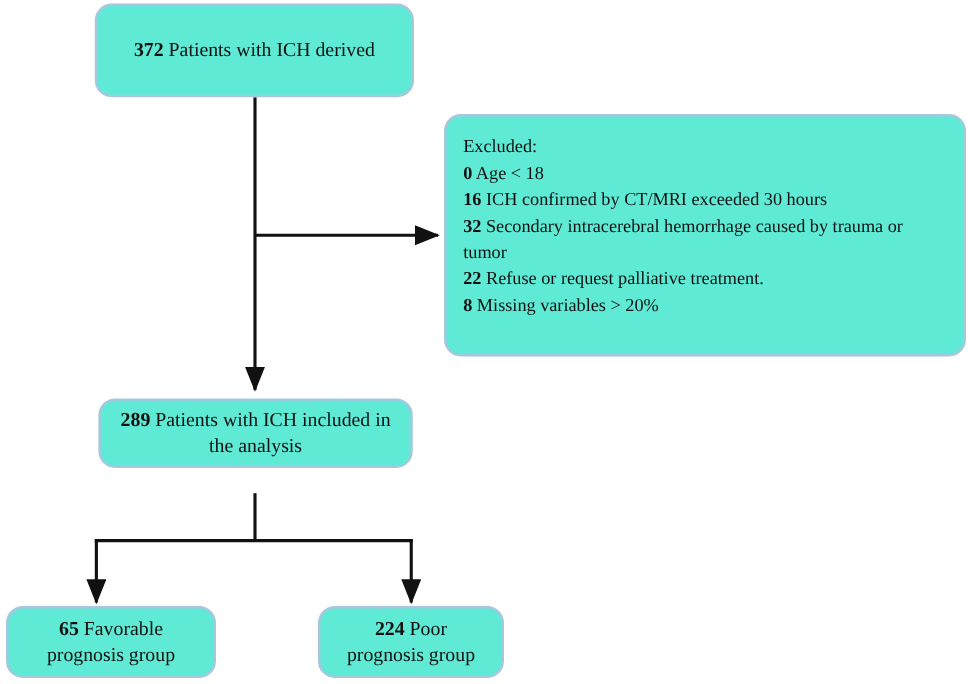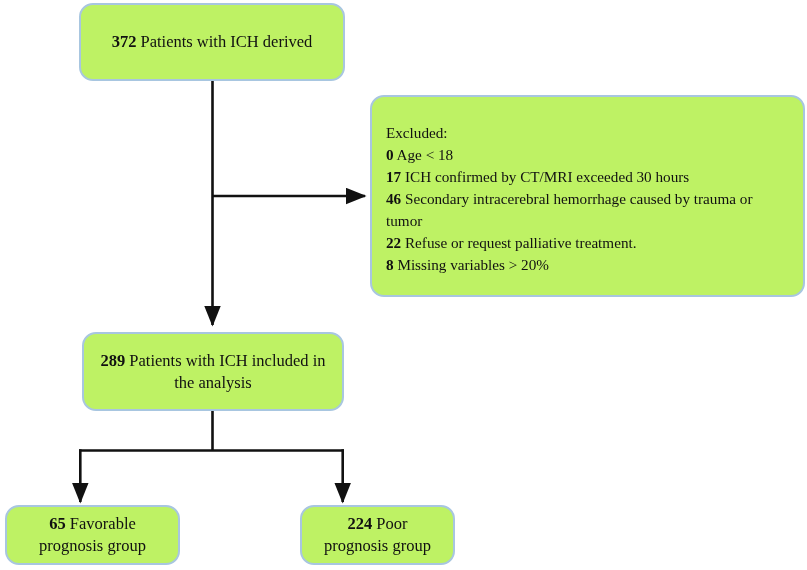--- a/index.html
+++ b/index.html
@@ -11,21 +11,21 @@
     position: relative;
     width: 807px;
     height: 570px;
     background: #ffffff;
     overflow: hidden;
     font-family: "Liberation Serif", "DejaVu Serif", serif;
   }
   .flow-box {
     position: absolute;
     box-sizing: border-box;
-    background: #bef264;
+    background: #5eead4;
     border: 2px solid #a8c6e0;
     border-radius: 14px;
     color: #111111;
     display: flex;
     align-items: center;
     justify-content: center;
     text-align: center;
     line-height: 1.32;
   }
   .flow-box.left-align {
@@ -80,59 +80,59 @@
 
     <line x1="342.7" y1="449.3" x2="342.7" y2="502" stroke="#111111" stroke-width="2.6" marker-end="url(#arrowhead)"></line>
   </svg>
 
   <div class="flow-box" style="left:79px; top:3px; width:266px; height:78px; font-size:16.5px;">
     <span class="txt">
       <span class="num">372</span><span> Patients with ICH derived</span><br>
     </span>
   </div>
 
-  <div class="flow-box left-align" style="left:370px; top:95px; width:435px; height:202px; font-size:15.2px; padding:25px 12px 9px 14px;">
+  <div class="flow-box left-align" style="left:370px; top:95px; width:435px; height:202px; font-size:15.2px; padding:15px 12px 9px 14px;">
     <span class="excl-head">Excluded:</span>
 
     <span class="excl-line">
       <span class="num">0</span><span> Age &lt; 18</span>
     </span>
 
     <span class="excl-line">
-      <span class="num">17</span><span> ICH confirmed by CT/MRI exceeded 30 hours</span>
+      <span class="num">16</span><span> ICH confirmed by CT/MRI exceeded 30 hours</span>
     </span>
 
     <span class="excl-line">
-      <span class="num">46</span><span> Secondary intracerebral hemorrhage caused by trauma or tumor</span>
+      <span class="num">32</span><span> Secondary intracerebral hemorrhage caused by trauma or tumor</span>
     </span>
 
     <span class="excl-line">
       <span class="num">22</span><span> Refuse or request palliative treatment.</span>
     </span>
 
     <span class="excl-line">
       <span class="num">8</span><span> Missing variables &gt; 20%</span>
     </span>
 
   </div>
 
-  <div class="flow-box" style="left:82px; top:332px; width:262px; height:79px; font-size:16.5px;">
+  <div class="flow-box" style="left:82px; top:332px; width:262px; height:58px; font-size:16.5px;">
     <span class="txt">
       <span class="num">289</span><span> Patients with ICH included in</span><br>
       <span>the analysis</span>
     </span>
   </div>
 
   <div class="flow-box" style="left:5px; top:505px; width:175px; height:60px; font-size:16.5px;">
     <span class="txt">
       <span class="num">65</span><span> Favorable</span><br>
       <span>prognosis group</span>
     </span>
   </div>
 
-  <div class="flow-box" style="left:265px; top:505px; width:155px; height:60px; font-size:16.5px;margin-left:35px;">
+  <div class="flow-box" style="left:265px; top:505px; width:155px; height:60px; font-size:16.5px;">
     <span class="txt">
       <span class="num">224</span><span> Poor</span><br>
       <span>prognosis group</span>
     </span>
   </div>
 
 </div>
 
 </body></html>

